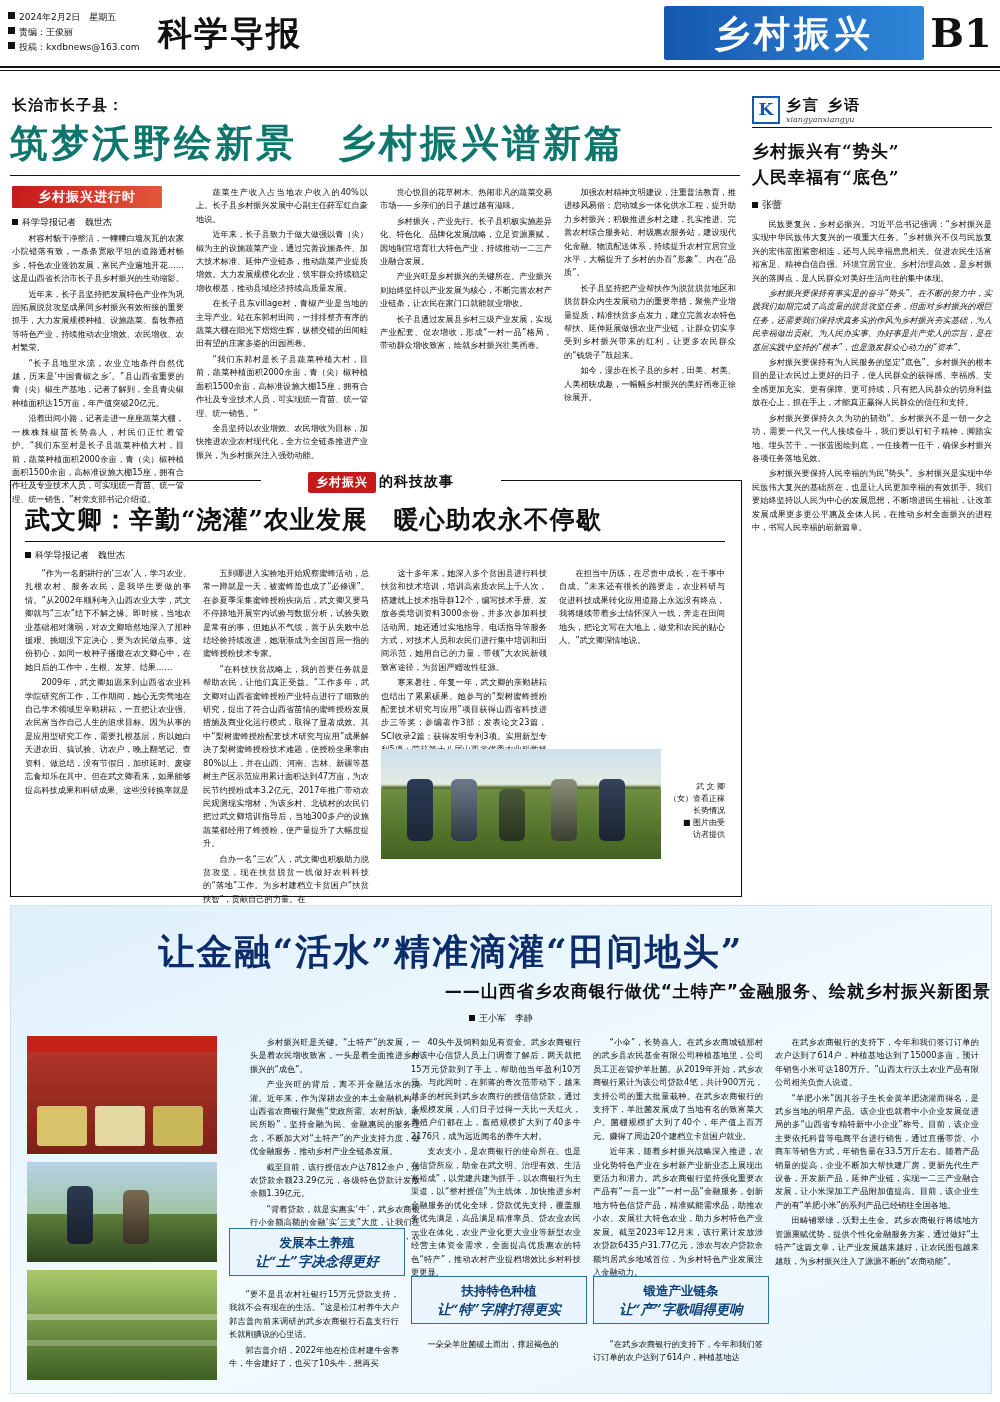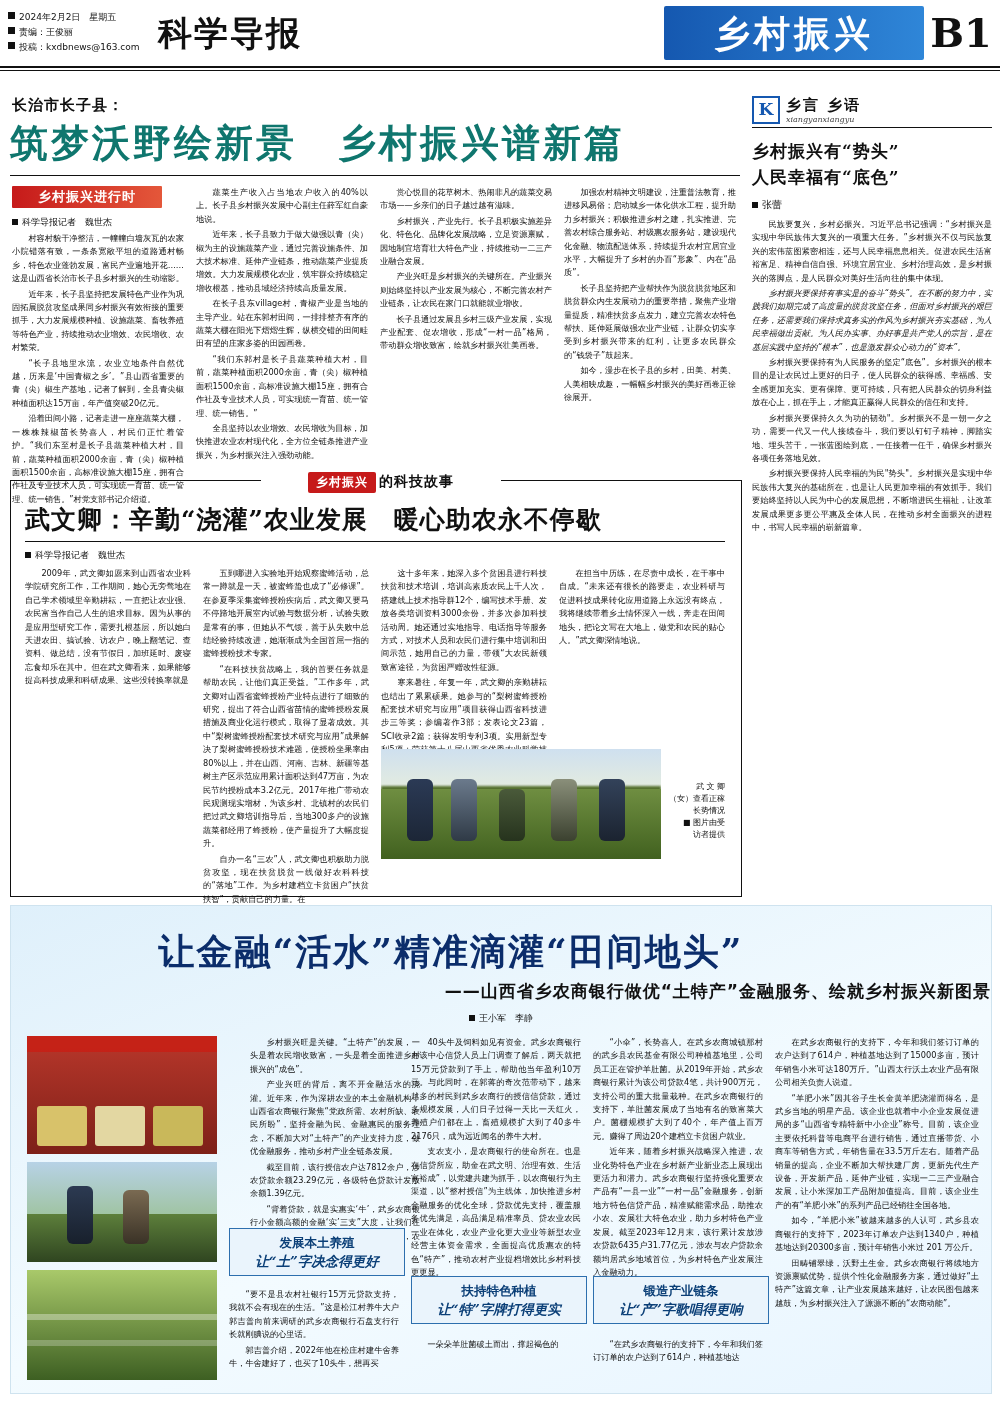--- a/index.html
+++ b/index.html
@@ -196,20 +196,21 @@
 
   <div class="feature">
     <div class="feature-tag">
       <span class="ft-red">乡村振兴</span><span class="ft-rest">的科技故事</span>
     </div>
     <div class="feature-title">武文卿：辛勤“浇灌”农业发展　暖心助农永不停歇</div>
     <div class="feature-rule"></div>
     <div class="feature-byline"><span class="sq"></span><span>科学导报记者　魏世杰</span></div>
 
     <div class="col" style="left:14px;top:86px;width:166px;height:316px;">
+      <p>“作为一名躬耕行的‘三农’人，学习农业、扎根农村、服务农民，是我毕生要做的事情。”从2002年顺利考入山西农业大学，武文卿就与“三农”结下不解之缘。即时候，当地农业基础相对薄弱，对农文卿暗然地深入了那种援艰、挑细没下定决心，要为农民做点事。这份初心，如同一枚种子播撒在农文卿心中，在她日后的工作中，生根、发芽、结果……</p>
       <p>2009年，武文卿如愿来到山西省农业科学院研究所工作，工作期间，她心无旁骛地在自己学术领域里辛勤耕耘，一直把让农业强、农民富当作自己人生的追求目标。因为从事的是应用型研究工作，需要扎根基层，所以她白天进农田、搞试验、访农户，晚上翻笔记、查资料、做总结，没有节假日，加班延时、废寝忘食却乐在其中。但在武文卿看来，如果能够提高科技成果和科研成果、这些没转换率就是</p>
     </div>
     <div class="col" style="left:192px;top:86px;width:166px;height:316px;">
       <p>五到哪进入实验地开始观察蜜蜂活动，总常一蹲就是一天，被蜜蜂蛰也成了“必修课”。在参夏季采集蜜蜂授粉疾病后，武文卿又要马不停蹄地开展室内试验与数据分析，试验失败是常有的事，但她从不气馁，善于从失败中总结经验持续改进，她渐渐成为全国首屈一指的蜜蜂授粉技术专家。</p>
       <p>“在科技扶贫战略上，我的首要任务就是帮助农民，让他们真正受益。”工作多年，武文卿对山西省蜜蜂授粉产业特点进行了细致的研究，提出了符合山西省苗情的蜜蜂授粉发展措施及商业化运行模式，取得了显著成效。其中“梨树蜜蜂授粉配套技术研究与应用”成果解决了梨树蜜蜂授粉技术难题，使授粉坐果率由80%以上，并在山西、河南、吉林、新疆等基树主产区示范应用累计面积达到47万亩，为农民节约授粉成本3.2亿元。2017年推广带动农民观测现实增材，为该乡村、北镇村的农民们把过武文卿培训指导后，当地300多户的设施蔬菜都经用了蜂授粉，使产量提升了大幅度提升。</p>
       <p>自办一名“三农”人，武文卿也积极助力脱贫攻坚，现在扶贫脱贫一线做好农科科技的“落地”工作。为乡村建档立卡贫困户“扶贫扶智”，贡献自己的力量。在</p>
     </div>
     <div class="col" style="left:370px;top:86px;width:166px;height:170px;">
       <p>这十多年来，她深入多个贫困县进行科技扶贫和技术培训，培训高素质农民上千人次，搭建线上技术指导群12个，编写技术手册、发放各类培训资料3000余份，并多次参加科技活动周。她还通过实地指导、电话指导等服务方式，对技术人员和农民们进行集中培训和田间示范，她用自己的力量，带领“大农民新领致富途径，为贫困严赠改性征源。</p>
       <p>寒来暑往，年复一年，武文卿的亲勤耕耘也结出了累累硕果。她参与的“梨树蜜蜂授粉配套技术研究与应用”项目获得山西省科技进步三等奖；参编著作3部；发表论文23篇，SCI收录2篇；获得发明专利3项。实用新型专利5项；荣获第十八届山西省优秀农业科学技术论文二等奖；荣获第十九届山西省优秀农业科技论文二等奖……</p>
@@ -293,18 +294,17 @@
       <div>锻造产业链条</div>
       <div class="l2">让“产”字歌唱得更响</div>
     </div>
     <div class="col" style="left:582px;top:432px;width:170px;height:44px;">
       <p style="text-indent:2em;">“在武乡农商银行的支持下，今年和我们签订订单的农户达到了614户，种植基地达</p>
     </div>
 
     <div class="col" style="left:764px;top:130px;width:204px;height:346px;">
       <p>在武乡农商银行的支持下，今年和我们签订订单的农户达到了614户，种植基地达到了15000多亩，预计年销售小米可达180万斤。”山西太行沃土农业产品有限公司相关负责人说道。</p>
       <p>“羊肥小米”因其谷子生长金黄羊肥浇灌而得名，是武乡当地的明星产品。该企业也就着中小企业发展促进局的多“山西省专精特新中小企业”称号。目前，该企业主要依托科普等电商平台进行销售，通过直播带货、小商车等销售方式，年销售量在33.5万斤左右。随着产品销量的提高，企业不断加大帮扶建厂房，更新先代生产设备，开发新产品，延伸产业链，实现一二三产业融合发展，让小米深加工产品附加值提高。目前，该企业生产的有“羊肥小米”的系列产品已经销往全国各地。</p>
-      <p>如今，“羊肥小米”被越来越多的人认可，武乡县农商银行的支持下，2023年订单农户达到1340户，种植基地达到20300多亩，预计年销售小米过 201 万公斤。</p>
       <p>田畴铺翠绿，沃野土生金。武乡农商银行将续地方资源禀赋优势，提供个性化金融服务方案，通过做好“土特产”这篇文章，让产业发展越来越好，让农民图包越来越鼓，为乡村振兴注入了源源不断的“农商动能”。</p>
     </div>
   </div>
 
 </div>
 
 </body></html>

